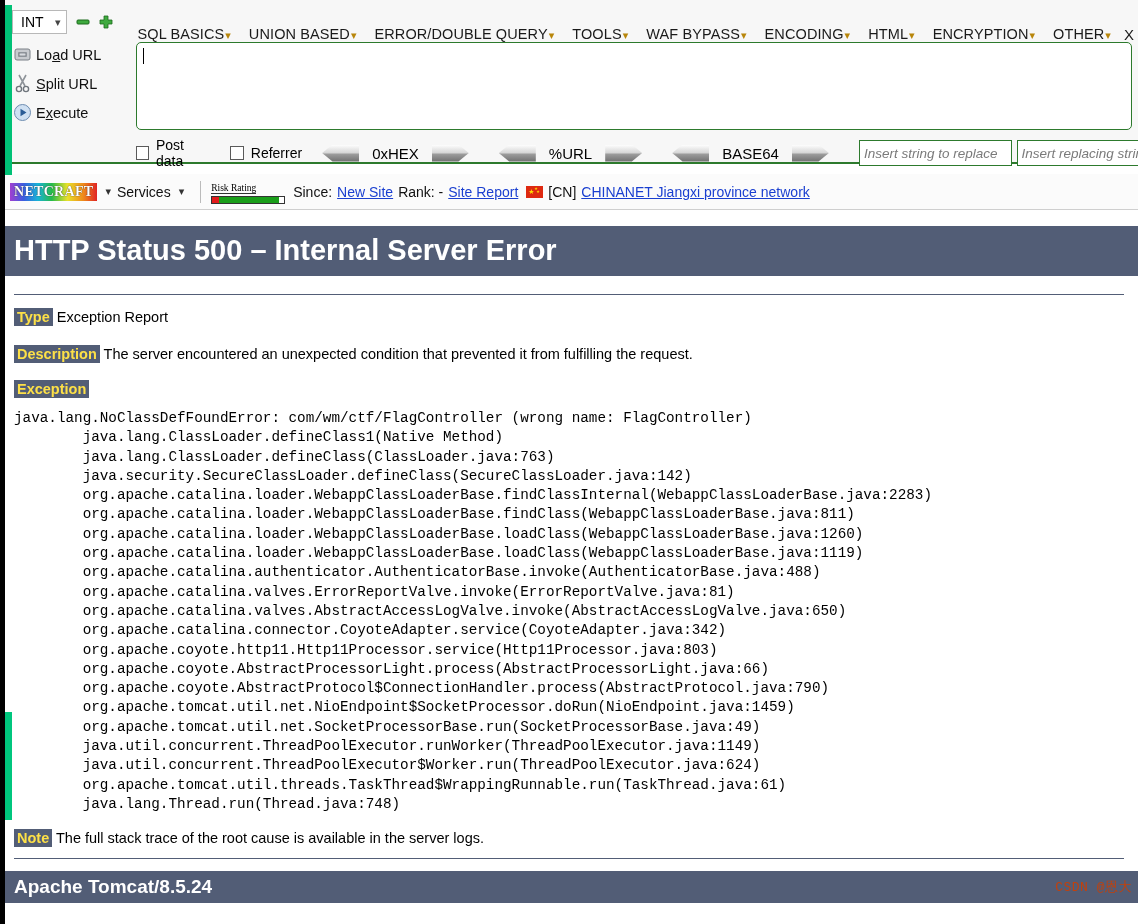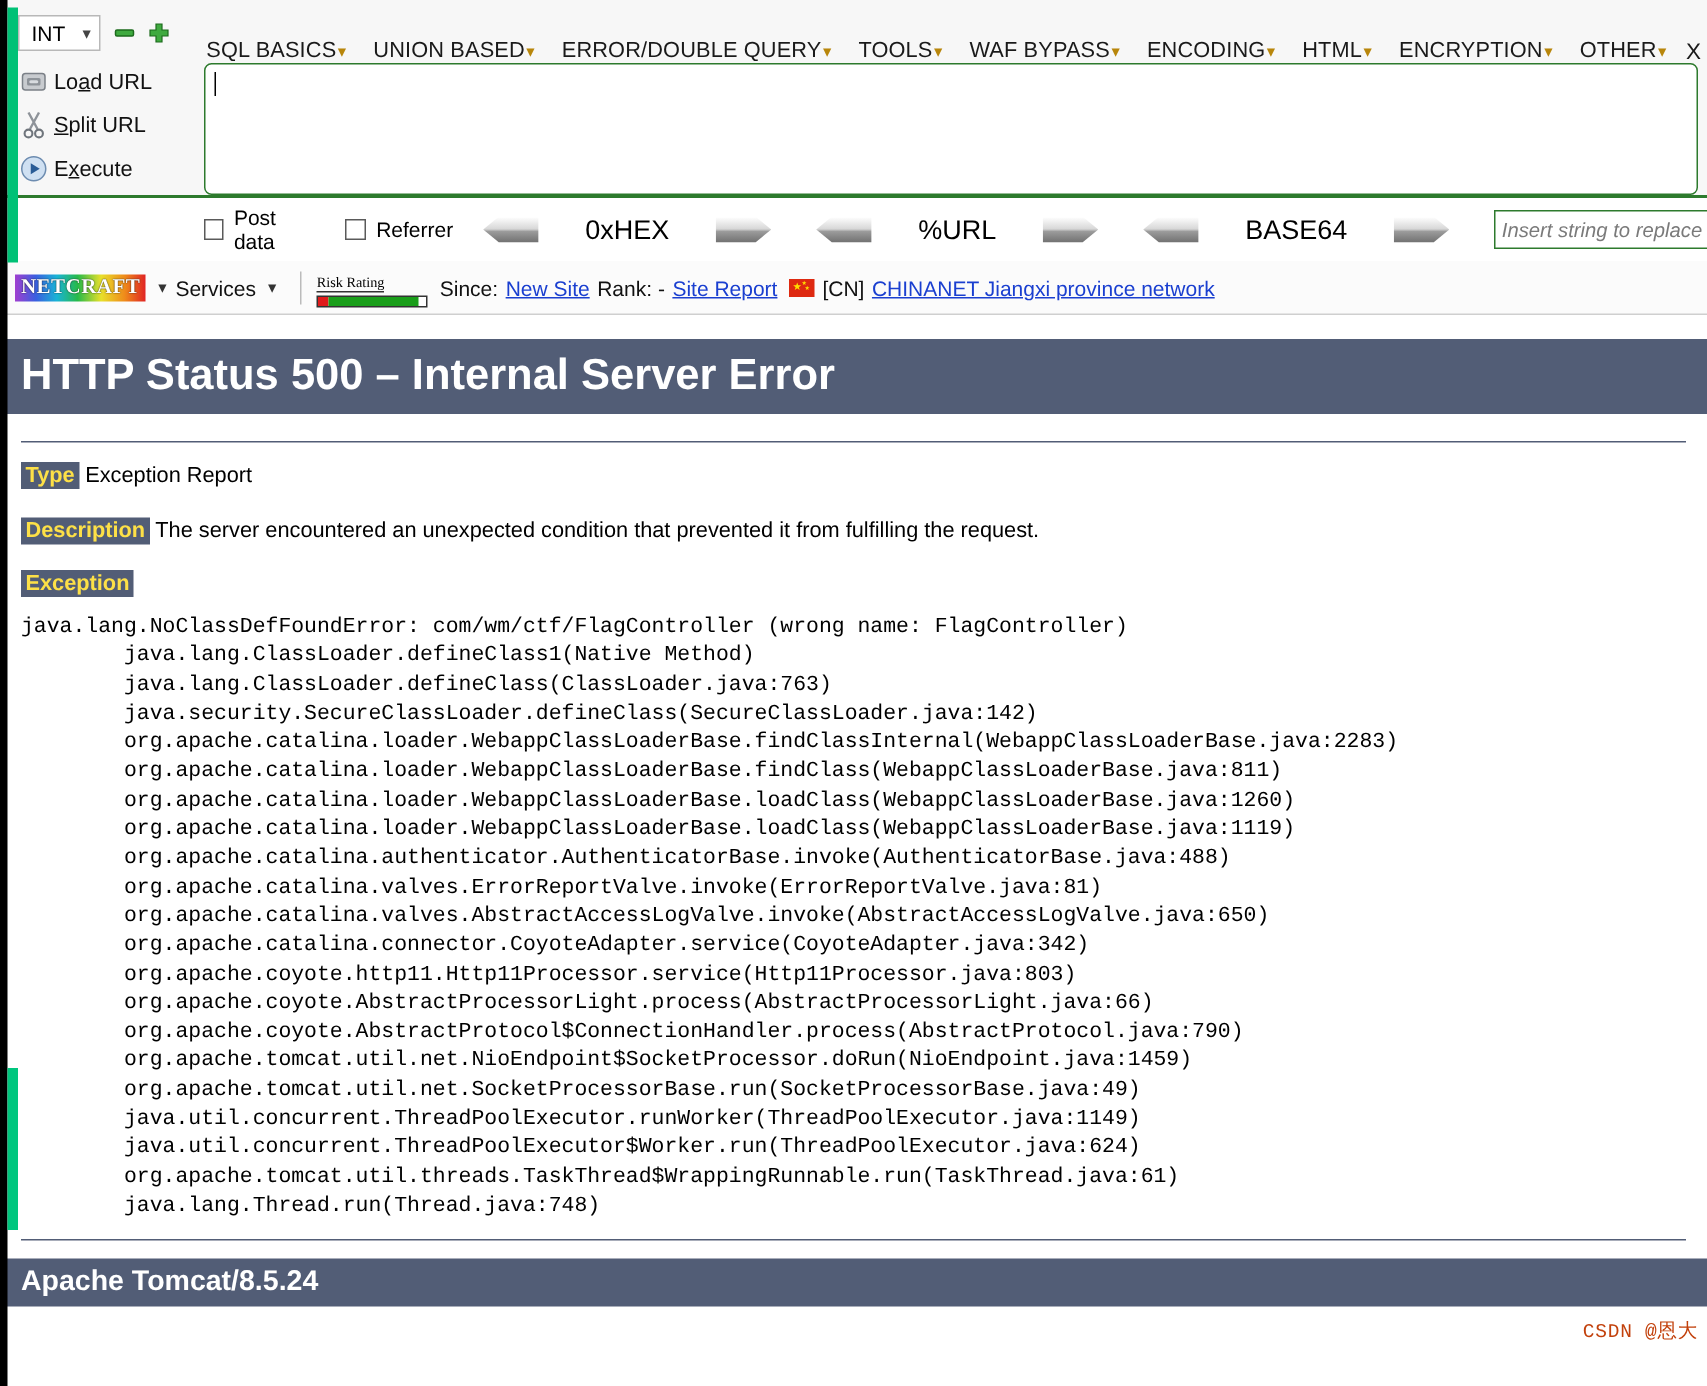--- a/index.html
+++ b/index.html
@@ -14,21 +14,21 @@
     position: relative;
   }
 
   
   #edge-black { position:absolute; left:0; top:0; width:5px; height:924px; background:#000; z-index:40; }
   #edge-green-top { position:absolute; left:5px; top:5px; width:7px; height:170px; background:#00c176; z-index:41; }
   #edge-green-mid { position:absolute; left:5px; top:712px; width:7px; height:108px; background:#00c67e; z-index:41; }
 
   
   #hackbar {
-    position:absolute; left:0; top:0; width:1138px; height:132px;
+    position:absolute; left:0; top:0; width:1138px; height:164px;
     background:#f7f7f7;
     border-bottom:2px solid #2d7a2d;
   }
   #hb-topline {
     position:absolute; left:0; top:8px; height:28px; width:1138px;
     display:flex; align-items:center;
   }
   .int-select {
     margin-left:12px;
     width:110px; height:24px;
@@ -69,21 +69,21 @@
   .chk-box { width:14px; height:14px; border:1px solid #5a5a5a; background:#fff; margin-right:7px; }
   .chk-label { font-size:14px; }
   .enc-group { display:flex; align-items:center; margin-right:30px; }
   .arrow-l, .arrow-r {
     width:37px; height:17px;
     background:linear-gradient(to bottom,#fdfdfd 0%,#d7d7d7 45%,#9b9b9b 55%,#6f6f6f 100%);
     display:inline-block;
   }
   .arrow-l { clip-path: polygon(0% 50%, 28% 0%, 100% 0%, 100% 100%, 28% 100%); }
   .arrow-r { clip-path: polygon(0% 0%, 72% 0%, 100% 50%, 72% 100%, 0% 100%); }
-  .enc-label { font-size:18px; padding:0 31px; white-space:nowrap; }
+  .enc-label { font-size:15px; padding:0 13px; white-space:nowrap; }
   .repl-input {
     height:26px; width:165px; border:1px solid #2d7a2d; background:#fff;
     font-style:italic; font-size:13.5px; color:#7a7a7a;
     padding:2px 4px; margin-right:5px; overflow:hidden; white-space:nowrap;
     display:flex; align-items:center;
   }
 
   
   #netcraft {
     position:absolute; left:0; top:174px; width:1138px; height:36px;
@@ -307,17 +307,21 @@
         org.apache.coyote.http11.Http11Processor.service(Http11Processor.java:803)
         org.apache.coyote.AbstractProcessorLight.process(AbstractProcessorLight.java:66)
         org.apache.coyote.AbstractProtocol$ConnectionHandler.process(AbstractProtocol.java:790)
         org.apache.tomcat.util.net.NioEndpoint$SocketProcessor.doRun(NioEndpoint.java:1459)
         org.apache.tomcat.util.net.SocketProcessorBase.run(SocketProcessorBase.java:49)
         java.util.concurrent.ThreadPoolExecutor.runWorker(ThreadPoolExecutor.java:1149)
         java.util.concurrent.ThreadPoolExecutor$Worker.run(ThreadPoolExecutor.java:624)
         org.apache.tomcat.util.threads.TaskThread$WrappingRunnable.run(TaskThread.java:61)
         java.lang.Thread.run(Thread.java:748)</pre>
 
+  <p id="tc-note">
+    <span class="tc-b">Note</span>
+    <span>The full stack trace of the root cause is available in the server logs.</span>
+  </p>
   <hr id="tc-hr2">
   <div id="tc-footer">Apache Tomcat/8.5.24</div>
 </div>
 
 <div id="watermark">CSDN @恩大</div>
 
 </body></html>

